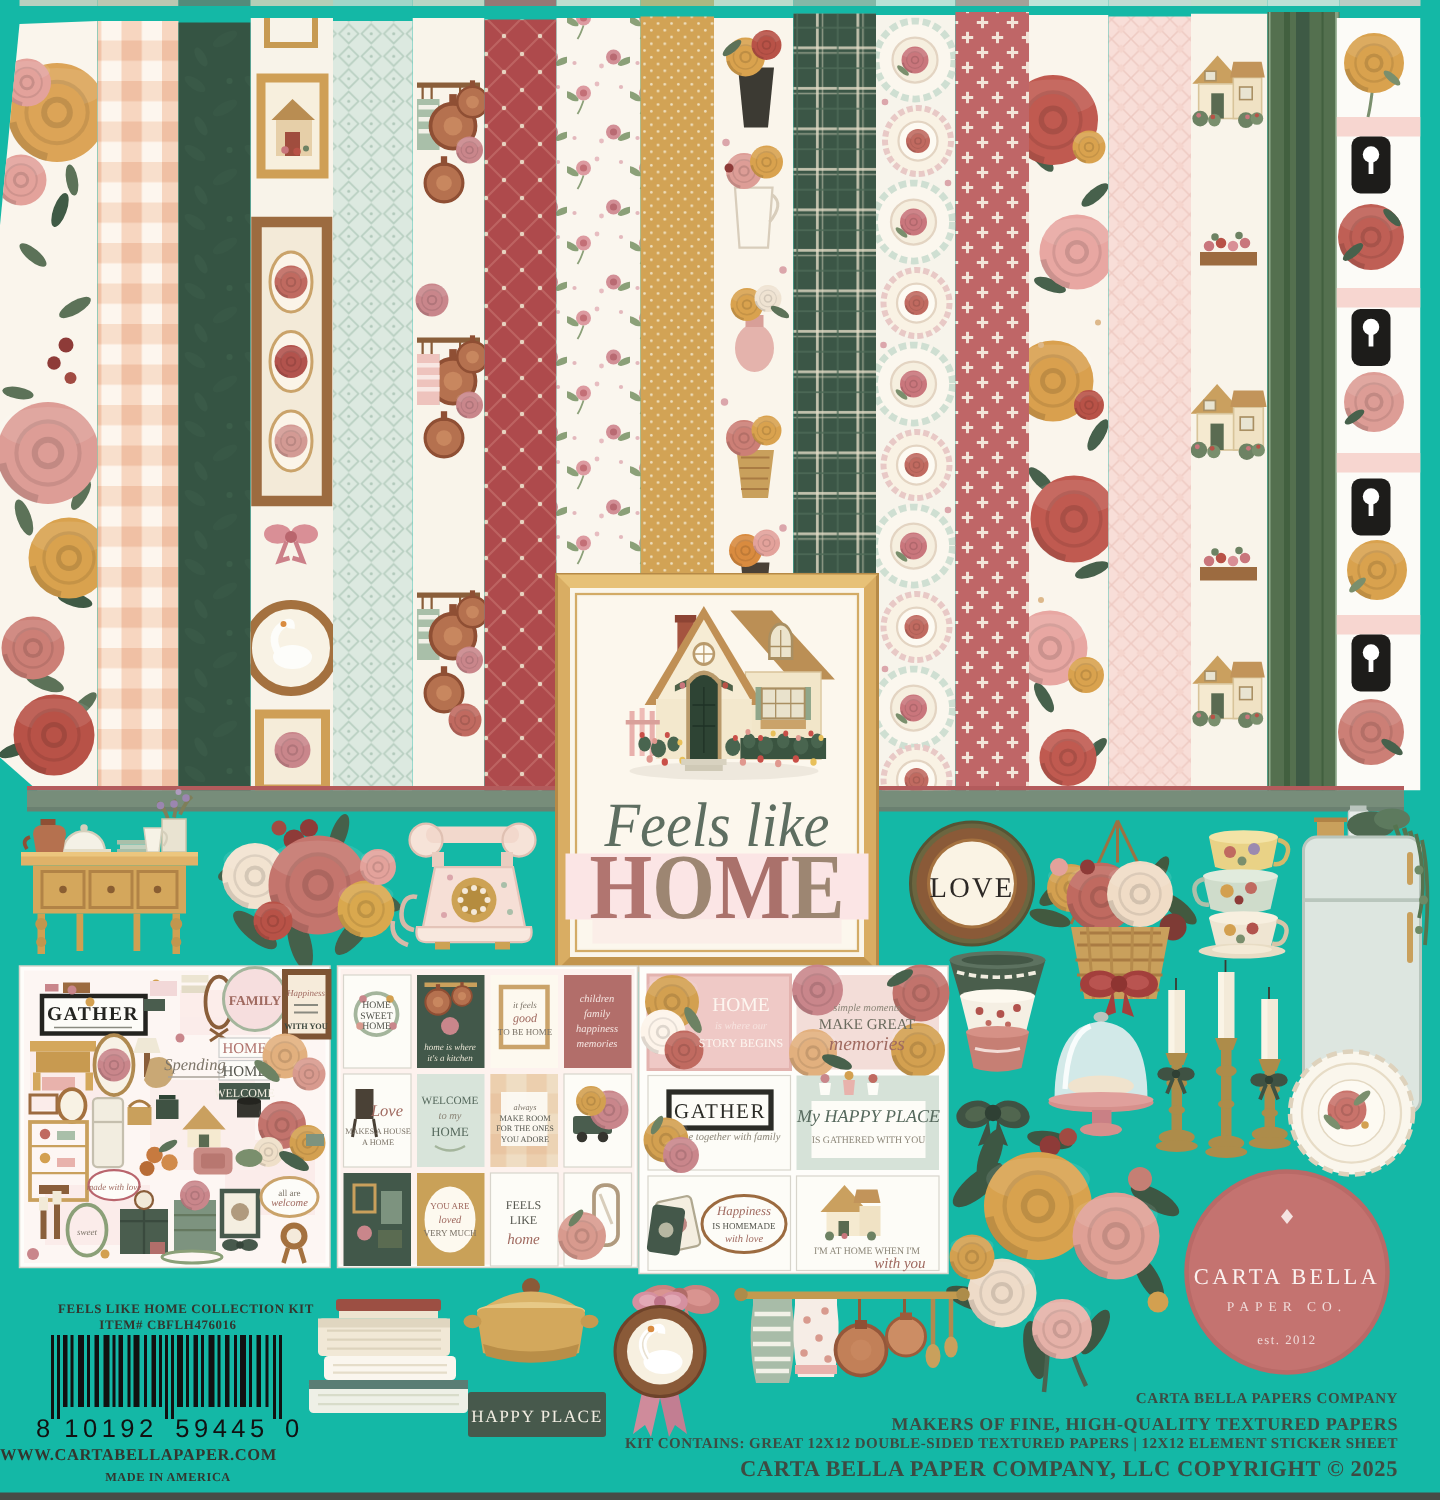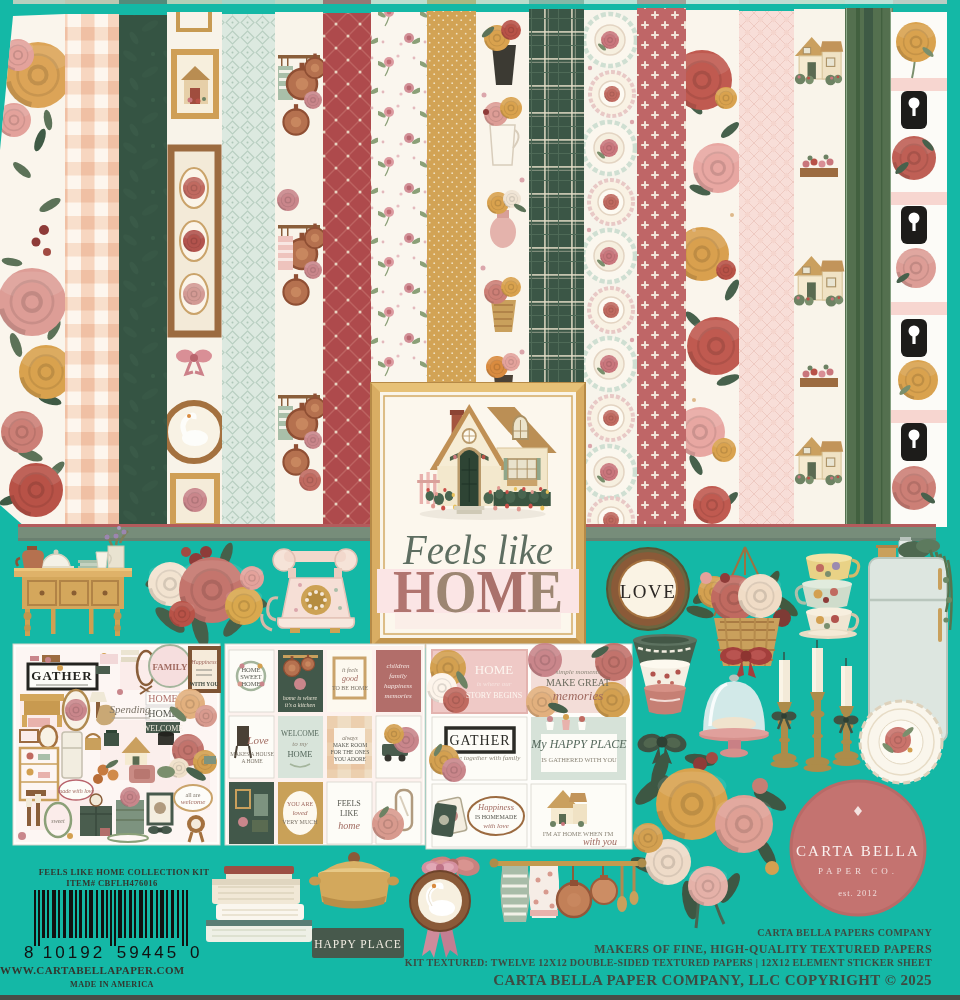--- a/index.html
+++ b/index.html
@@ -1208,15 +1208,15 @@
 <text x="190" y="958" font-family="Liberation Sans" font-size="17" fill="#111">0</text>
 
 <rect x="0" y="995" width="960" height="5" fill="#474c46"></rect>
 </svg>
 <div class="tx" style="left:0;top:867px;width:224px;text-align:center;font-size:8.6px;letter-spacing:0.4px;color:#33362e;margin-left:12px;">FEELS LIKE HOME COLLECTION KIT</div>
 <div class="tx" style="left:0;top:878px;width:224px;text-align:center;font-size:8.6px;letter-spacing:0.4px;color:#33362e;">ITEM# CBFLH476016</div>
 <div class="tx" style="left:0;top:964px;width:224px;text-align:left;font-size:11px;letter-spacing:0.4px;color:#33362e;">WWW.CARTABELLAPAPER.COM</div>
 <div class="tx" style="left:0;top:980px;width:224px;text-align:center;font-size:8.2px;letter-spacing:0.4px;color:#33362e;">MADE IN AMERICA</div>
 <div class="tx" style="right:28px;top:927px;text-align:right;font-size:10px;letter-spacing:0.4px;color:#3d4b42;white-space:nowrap;">CARTA BELLA PAPERS COMPANY</div>
 <div class="tx" style="right:28px;top:942px;text-align:left;font-size:12px;letter-spacing:0.4px;color:#3d4b42;white-space:nowrap;">MAKERS OF FINE, HIGH-QUALITY TEXTURED PAPERS</div>
-<div class="tx" style="right:28px;top:957px;text-align:right;font-size:10px;letter-spacing:0.3px;color:#3d4b42;white-space:nowrap;">KIT TEXTURED: TWELVE 12X12 DOUBLE-SIDED TEXTURED PAPERS | 12X12 ELEMENT STICKER SHEET</div>
+<div class="tx" style="right:28px;top:957px;text-align:right;font-size:10px;letter-spacing:0.3px;color:#3d4b42;white-space:nowrap;">KIT CONTAINS: GREAT 12X12 DOUBLE-SIDED TEXTURED PAPERS | 12X12 ELEMENT STICKER SHEET</div>
 <div class="tx" style="right:28px;top:972px;text-align:right;font-size:15px;letter-spacing:0.4px;color:#3d4b42;white-space:nowrap;">CARTA BELLA PAPER COMPANY, LLC COPYRIGHT © 2025</div>
 </div>
 
 </body></html>

